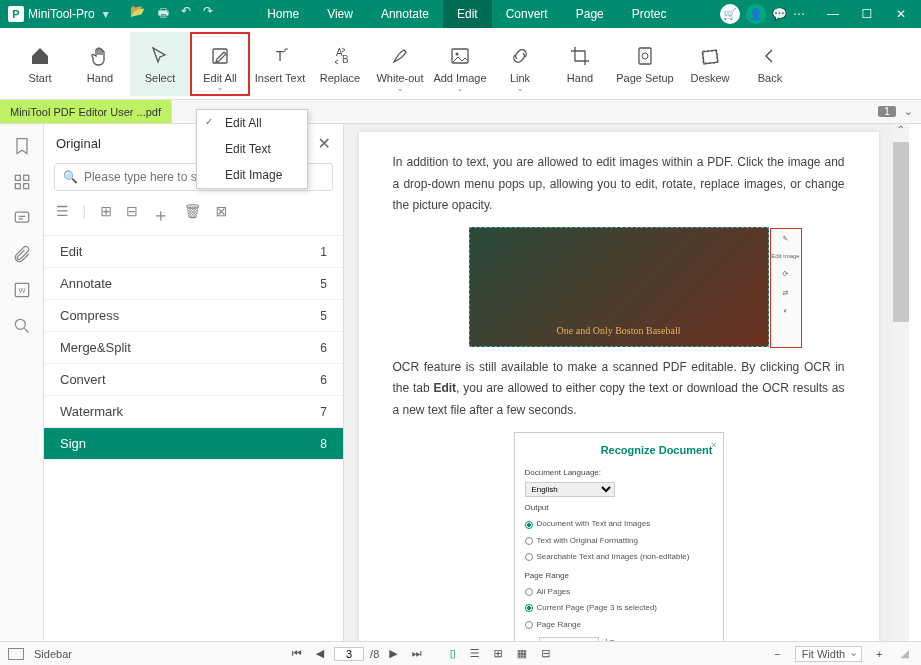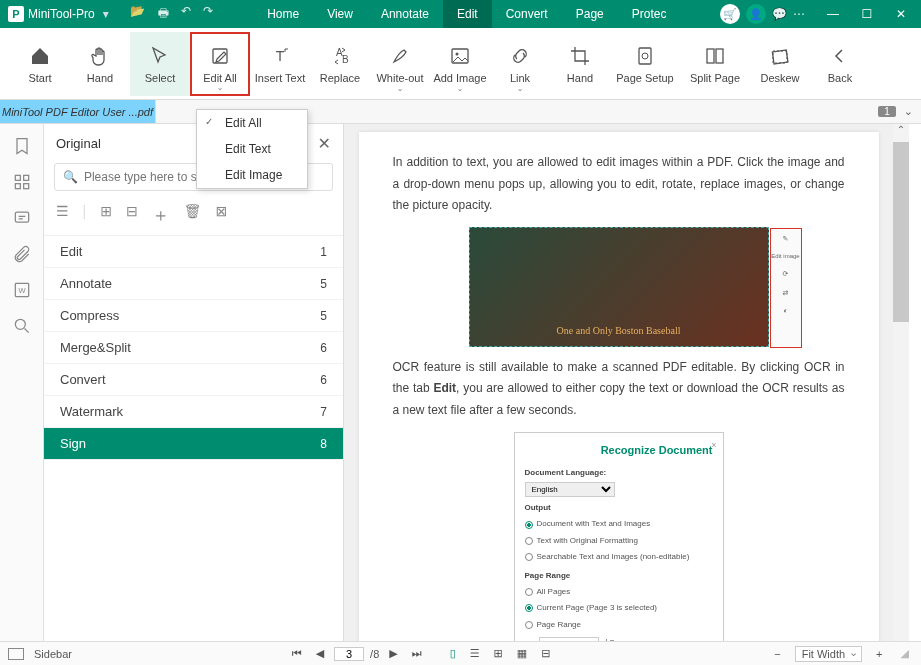--- a/index.html
+++ b/index.html
@@ -26,21 +26,21 @@
 .ribbon { height: 72px; background: #fff; border-bottom: 1px solid #ddd; display: flex; align-items: center; padding: 0 10px; gap: 0; }
 .rb-item { display: flex; flex-direction: column; align-items: center; justify-content: center; width: 60px; height: 64px; font-size: 11px; color: #444; cursor: pointer; gap: 4px; border: 1px solid transparent; position: relative; }
 .rb-item.wide { width: 70px; }
 .rb-item.sel { background: #e6f4f0; }
 .rb-item.hi { border: 2px solid #d93025; }
 .rb-ico { width: 24px; height: 24px; display: flex; align-items: center; justify-content: center; color: #555; }
 .rb-dd { font-size: 8px; color: #888; position: absolute; bottom: 2px; }
 
 
 .filetabs { height: 24px; background: #f7f7f7; border-bottom: 1px solid #ddd; display: flex; align-items: center; font-size: 11px; position: relative; }
-.ftab { height: 100%; display: flex; align-items: center; padding: 0 2px; background: #7dd3fc; border-right: 1px solid #ddd; color: #333; font-style: italic; }
+.ftab { height: 100%; display: flex; align-items: center; padding: 0 10px; background: #bef264; border-right: 1px solid #ddd; color: #333; }
 .ftab-badge { margin-left: auto; background: #888; color: #fff; padding: 0 6px; font-size: 10px; border-radius: 2px; }
 .ftab-chev { padding: 0 8px; color: #666; }
 
 
 .dropdown { position: absolute; left: 196px; top: 109px; width: 112px; background: #fff; border: 1px solid #ccc; box-shadow: 2px 2px 6px rgba(0,0,0,.15); z-index: 100; font-size: 12px; }
 .dd-item { padding: 6px 14px 6px 28px; cursor: pointer; color: #333; position: relative; }
 .dd-item.checked::before { content: "✓"; position: absolute; left: 8px; color: #666; font-size: 10px; }
 
 
 .leftrail { position: absolute; left: 0; top: 124px; width: 44px; bottom: 24px; background: #fafafa; border-right: 1px solid #e0e0e0; display: flex; flex-direction: column; align-items: center; padding-top: 12px; gap: 16px; }
@@ -62,21 +62,21 @@
 .content { position: absolute; left: 344px; right: 28px; top: 124px; bottom: 24px; background: #f0f0f0; overflow: hidden; }
 .page { margin: 8px auto; width: 520px; background: #fff; padding: 20px 34px; font-size: 12px; color: #444; line-height: 1.8; box-shadow: 0 0 4px rgba(0,0,0,.1); }
 .page p { margin-bottom: 10px; text-align: justify; }
 .page .img1 { width: 300px; height: 120px; margin: 10px auto; background: linear-gradient(135deg,#2a4a3a,#6b3020); border: 1px dashed #4aa; display: block; position: relative; }
 .img1-tag { position: absolute; right: -34px; top: 0; width: 32px; height: 120px; border: 1px solid #d93025; background: #fafafa; font-size: 7px; display:flex; flex-direction:column; align-items:center; gap:6px; padding-top:4px; color:#666;}
 .img1-banner { position: absolute; bottom: 6px; left: 0; right: 0; text-align: center; font-family: cursive; color: #e8b060; font-size: 10px; }
 .page b { font-weight: 600; }
 .recog { width: 210px; margin: 10px auto 0; border: 1px solid #ccc; padding: 8px 10px; font-size: 9px; color: #555; background: #fff; position: relative; }
 .recog h4 { color: #008c6e; font-size: 11px; margin-bottom: 6px; font-weight: 600; text-align: right; }
 .recog .x { position: absolute; right: 6px; top: 4px; color: #999; }
-.recog .sec { font-weight: 700; margin-top: 4px; color: #444; font-size: 8px;}
+.recog .sec { font-weight: 400; margin-top: 4px; color: #444; font-size: 8px;}
 .recog select, .recog input[type=text] { width: 90px; font-size: 8px; border: 1px solid #ccc; padding: 1px 2px; }
 .recog .radio { font-size: 8px; display:flex; align-items:center; gap:4px; margin:2px 0;}
 .recog .radio .r { width:8px; height:8px; border:1px solid #888; border-radius:50%; display:inline-block;}
 .recog .radio.sel .r { background: radial-gradient(#008c6e 40%, #fff 45%); border-color:#008c6e;}
 
 
 .scrollb { position: absolute; right: 12px; top: 124px; bottom: 24px; width: 16px; background: #f3f3f3; }
 .scrollb .up { height: 16px; text-align: center; font-size: 10px; color: #666; }
 .scrollb .thumb { margin-top: 2px; height: 180px; background: #c8c8c8; }
 
@@ -220,29 +220,20 @@
       <span>Hand</span>
     </div>
     <div class="rb-item wide">
       <div class="rb-ico">
         <svg viewBox="0 0 24 24">
           <rect x="6" y="4" width="12" height="16" rx="1" fill="none" stroke="currentColor" stroke-width="1.3"></rect>
           <circle cx="12" cy="12" r="3" fill="none" stroke="currentColor"></circle>
         </svg>
       </div>
       <span>Page Setup</span>
-    </div>
-    <div class="rb-item wide">
-      <div class="rb-ico">
-        <svg viewBox="0 0 24 24">
-          <rect x="4" y="5" width="7" height="14" fill="none" stroke="currentColor" stroke-width="1.3"></rect>
-          <rect x="13" y="5" width="7" height="14" fill="none" stroke="currentColor" stroke-width="1.3"></rect>
-        </svg>
-      </div>
-      <span>Split Page</span>
     </div>
     <div class="rb-item">
       <div class="rb-ico">
         <svg viewBox="0 0 24 24">
           <rect x="5" y="7" width="14" height="12" fill="none" stroke="currentColor" stroke-width="1.3" transform="rotate(-8 12 12)"></rect>
           <rect x="5" y="7" width="14" height="12" fill="none" stroke="currentColor" stroke-width="1" stroke-dasharray="2"></rect>
         </svg>
       </div>
       <span>Deskew</span>
     </div>

